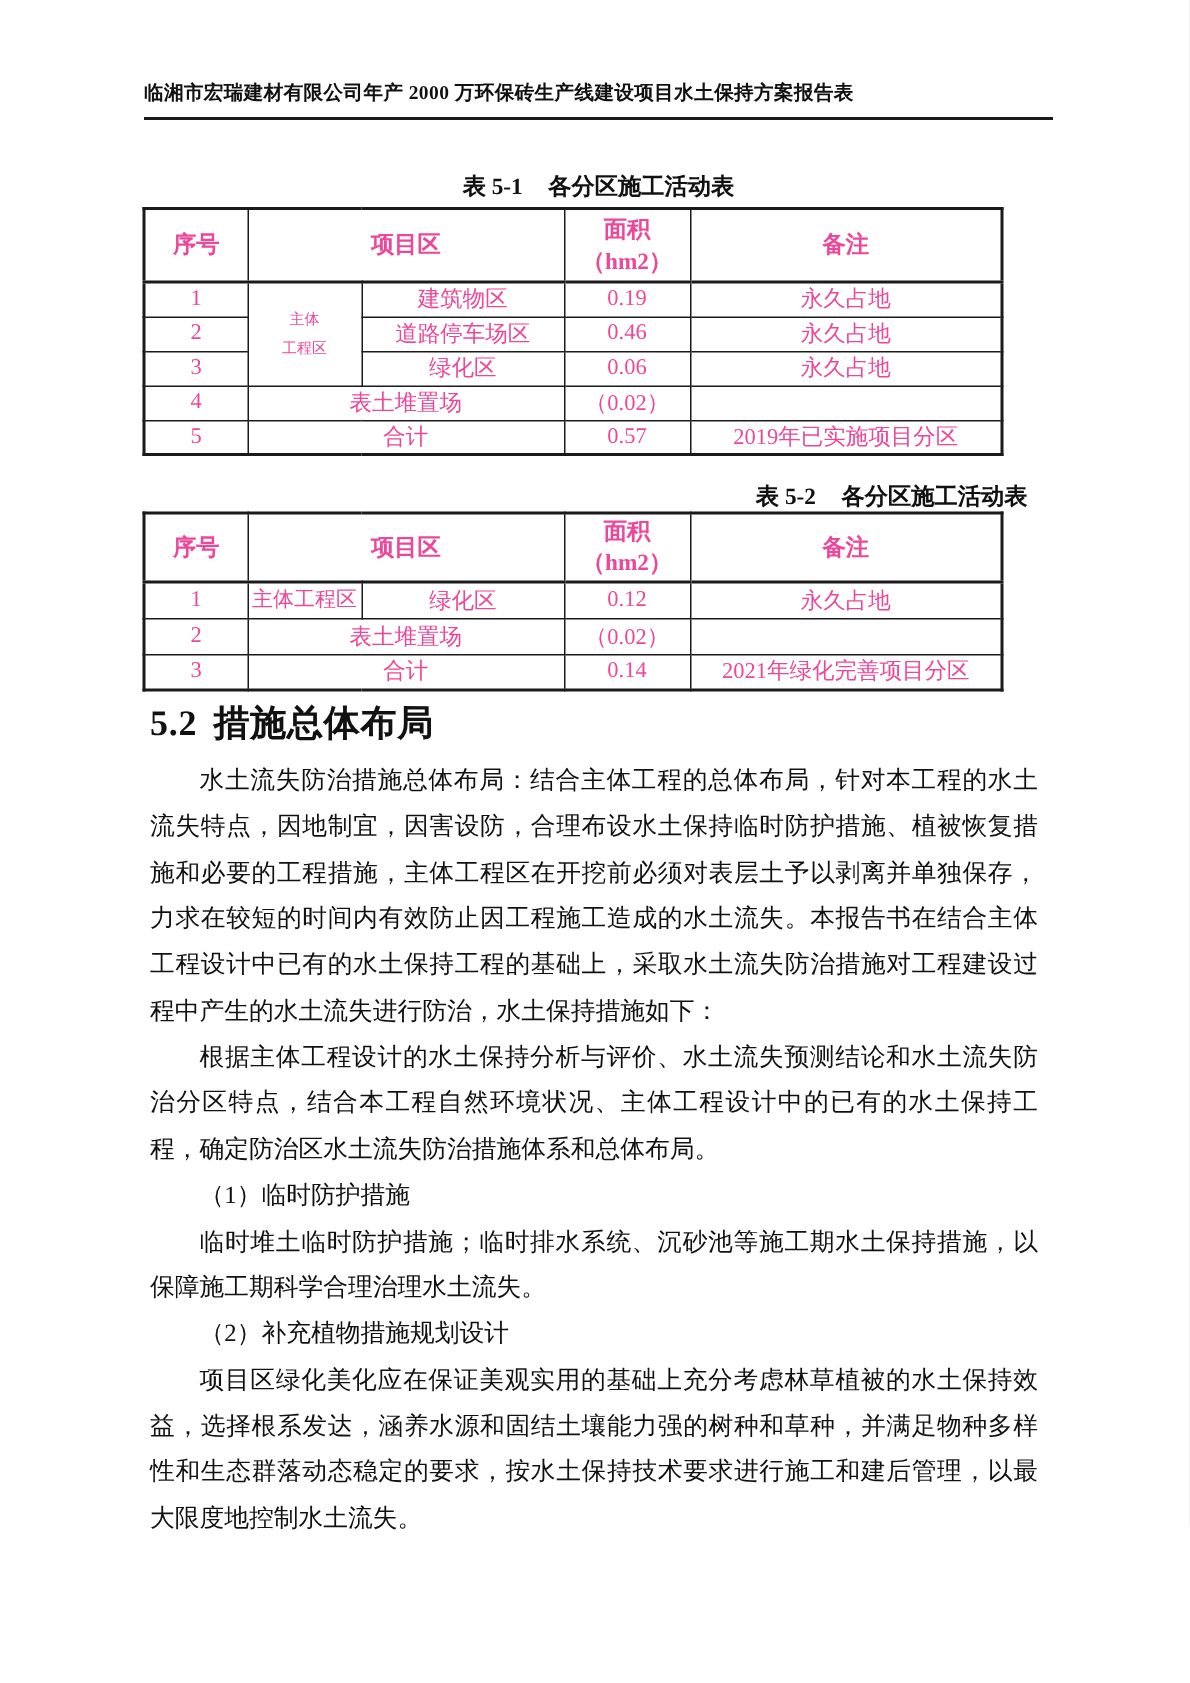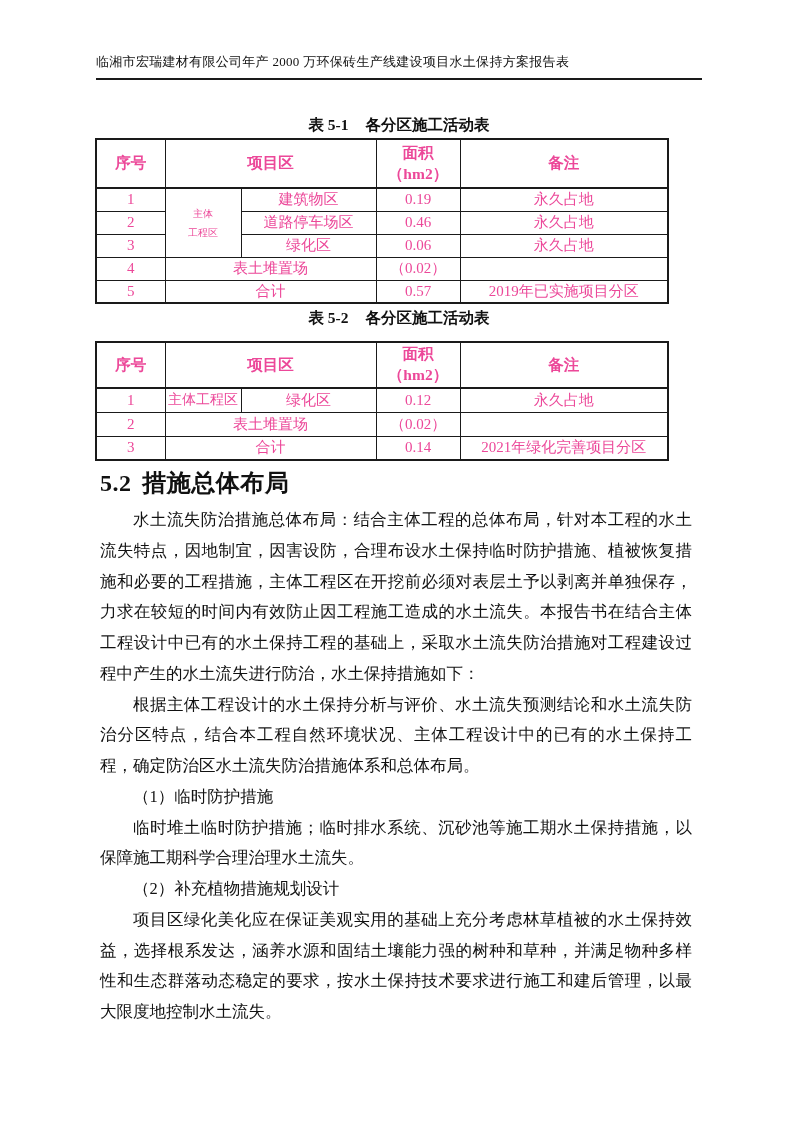--- a/index.html
+++ b/index.html
@@ -14,21 +14,21 @@
     color: #111111;
     overflow: hidden;
   }
   
   .doc-header {
     position: absolute;
     top: 53px;
     left: 96px;
     width: 606px;
     font-size: 13px;
-    font-weight: normal;
+    font-weight: bold;
     line-height: 18px;
     padding-bottom: 7px;
     border-bottom: 2px solid #1a1a1a;
     letter-spacing: 0.3px;
   }
   
   .tbl-caption {
     position: absolute;
     left: 113px;
     width: 572px;
@@ -161,21 +161,21 @@
       </tr>
       <tr>
         <td>5</td>
         <td colspan="2">合计</td>
         <td>0.57</td>
         <td>2019年已实施项目分区</td>
       </tr>
     </tbody>
   </table>
 
-  <div class="tbl-caption" style="top:308px;">
+  <div class="tbl-caption" style="top:322px;text-align:right;">
     <span class="cap-label">表 5-2</span><span>各分区施工活动表</span>
   </div>
 
   <table id="table2" class="data-tbl">
     <colgroup>
       <col style="width:69px">
         <col style="width:76px">
         <col style="width:135px">
         <col style="width:84px">
         <col style="width:208px">

